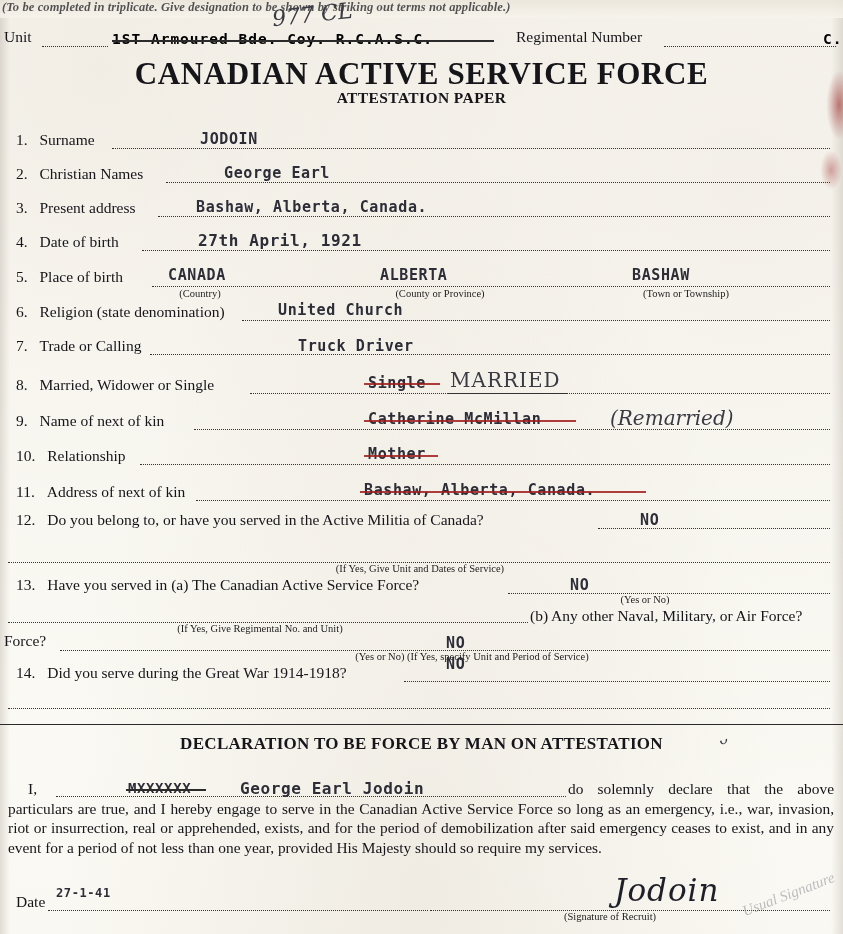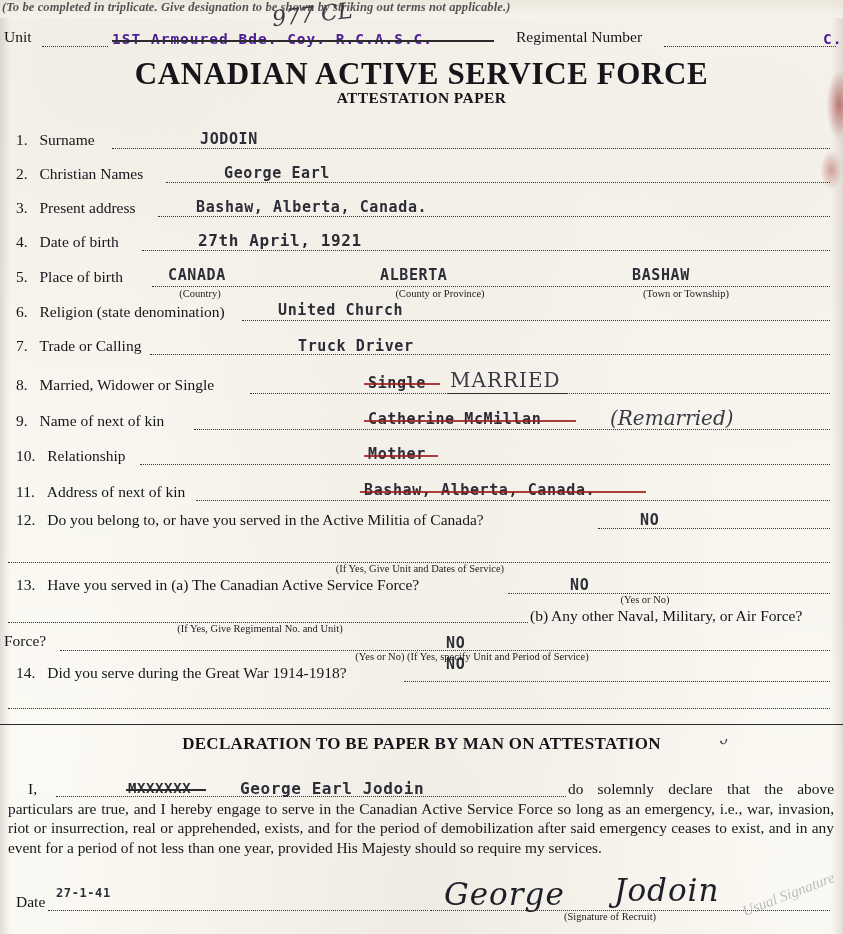--- a/index.html
+++ b/index.html
@@ -51,21 +51,21 @@
     white-space: nowrap;
   }
   .print {
     font-family: "Liberation Serif", serif;
     color: #15151a;
   }
   .abs { position: absolute; }
   .stamped {
     font-family: "DejaVu Sans Mono", monospace;
     font-weight: bold;
-    color: #4c1d95;
+    color: #000000;
     letter-spacing: 1px;
     position: relative;
   }
   .title-main {
     top: 56px; left: 0; width: 843px;
     text-align: center;
     font-size: 31px;
     font-weight: bold;
     letter-spacing: 0.6px;
   }
@@ -321,21 +321,21 @@
   <div class="row print" style="left:16px; top:664px;">
     <span>14.</span>
     <span style="margin-left:8px;">Did you serve during the Great War 1914-1918?</span>
   </div>
   <div class="dotline" style="left:404px; top:681px; width:426px;"></div>
   <div class="ans" style="left:446px; top:655px;">NO</div>
   <div class="dotline" style="left:8px; top:708px; width:822px;"></div>
 
   <div class="hr-sep" style="top:724px;"></div>
 
-  <div class="decl-title print" style="top:734px;">DECLARATION TO BE PAPER BY MAN ON ATTESTATION</div>
+  <div class="decl-title print" style="top:734px;">DECLARATION TO BE FORCE BY MAN ON ATTESTATION</div>
   <div class="scribble" style="left:718px; top:730px; font-size:15px; transform:rotate(-18deg);">ᴗ</div>
 
   <div class="row print" style="left:28px; top:780px;">
     <span>I,</span>
   </div>
   <div class="dotline" style="left:56px; top:796px; width:510px;"></div>
   <div class="ans" style="left:128px; top:780px; font-size:14px;">MXXXXXX</div>
   <div class="blackline" style="left:126px; top:789px; width:80px; background:#2b2b2b;"></div>
   <div class="ans" style="left:240px; top:779px; font-size:16px;">George Earl Jodoin</div>
 
@@ -343,20 +343,19 @@
     <span style="display:inline-block; width:560px;">&nbsp;</span><span>do solemnly declare that the above particulars are true, and I hereby engage to serve in the Canadian Active Service Force so long as an emergency, i.e., war, invasion, riot or insurrection, real or apprehended, exists, and for the period of demobilization after said emergency ceases to exist, and in any event for a period of not less than one year, provided His Majesty should so require my services.</span>
   </div>
 
   <div class="row print" style="left:16px; top:893px;">
     <span>Date</span>
   </div>
   <div class="dotline" style="left:48px; top:910px; width:380px;"></div>
   <div class="ans" style="left:56px; top:886px; font-size:12px;">27-1-41</div>
 
   <div class="dotline" style="left:430px; top:910px; width:400px;"></div>
-  <div class="sig-script" style="left:444px; top:876px;">George</div>
   <div class="sig-script" style="left:614px; top:872px;">Jodoin</div>
   <div class="small-caption print" style="left:500px; top:911px; width:220px;">(Signature of Recruit)</div>
   <div class="watermark" style="left:740px; top:886px;">Usual Signature</div>
 
   <div class="ink-blob" style="left:826px; top:70px; width:26px; height:70px;"></div>
   <div class="ink-blob" style="left:820px; top:150px; width:22px; height:40px; opacity:.7;"></div>
 </div>
 
 </body></html>

